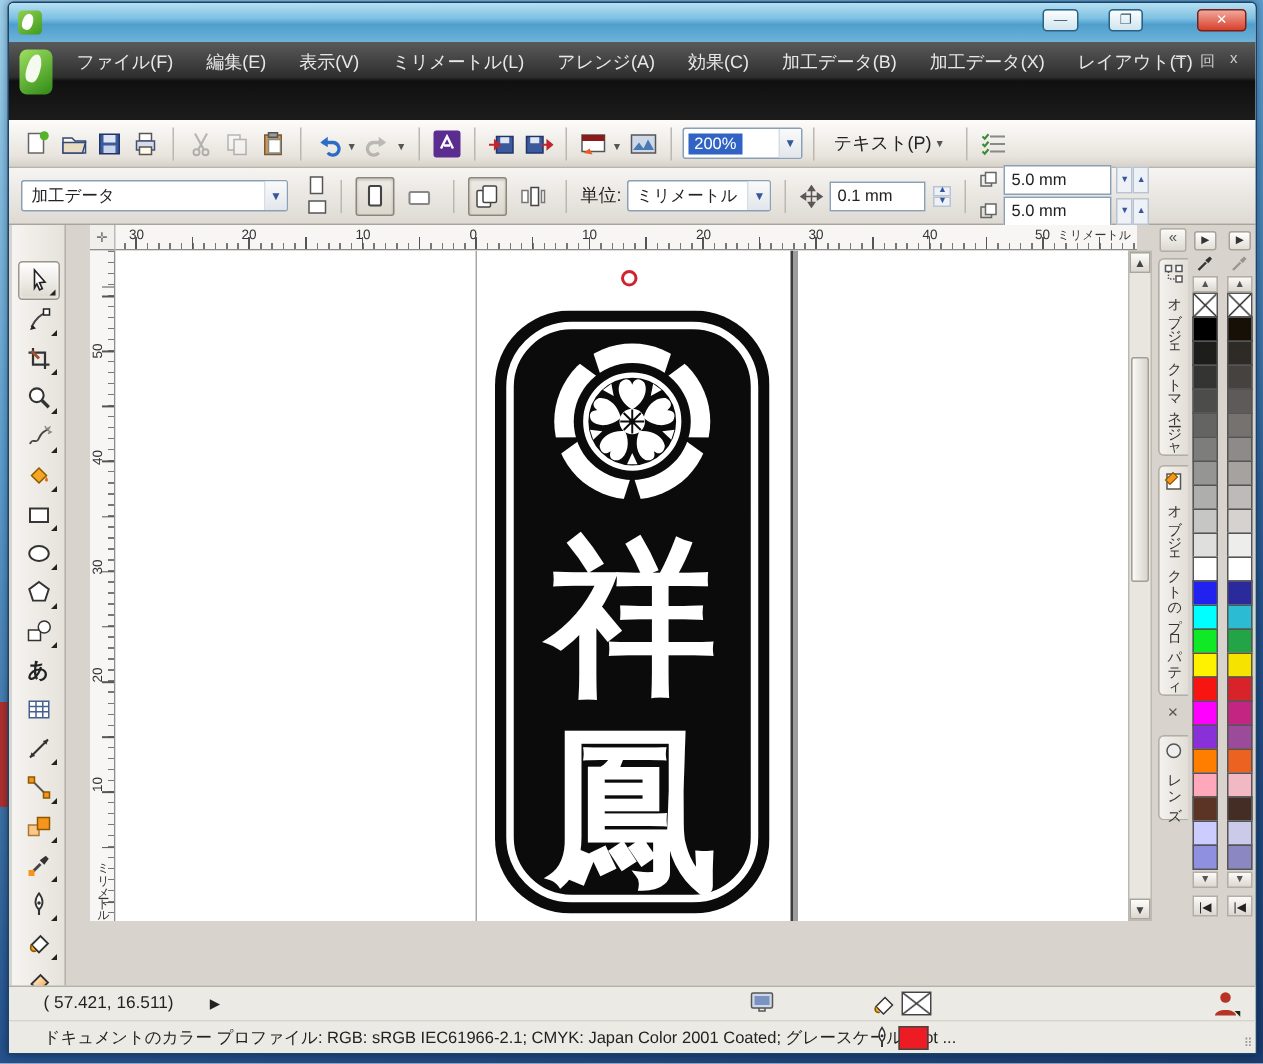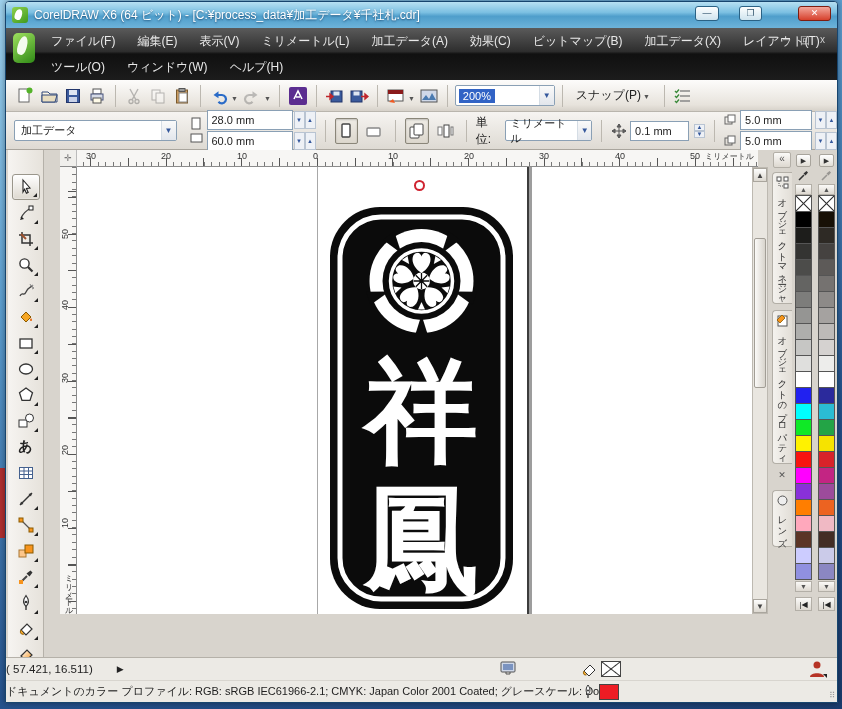--- a/index.html
+++ b/index.html
@@ -46,21 +46,21 @@
     display:flex; align-items:center; padding-left:8px; gap:4px; }
   .sep { width:1px; height:22px; background:#bcb8b0; margin:0 5px; flex:0 0 auto; }
   .ico { width:22px; height:22px; display:flex; align-items:center; justify-content:center; border-radius:2px; flex:0 0 auto; }
   .ico svg { display:block; }
   .dis { opacity:.38; filter:grayscale(1); }
   .dd { font-size:7px; color:#555; margin:6px 1px 0 -1px; }
   .combo { height:21px; background:#fff; border:1px solid #8aa0b5; border-radius:2px;
     display:flex; align-items:center; position:relative; font-size:11px; }
   .combo .arrowbox { margin-left:auto; width:15px; height:100%; display:flex; align-items:center; justify-content:center;
     color:#35589c; font-size:8px; border-left:1px solid #d5dde5; background:linear-gradient(#fafafa,#e2e6ec); }
-  .zoom-combo { width:100px; padding-left:3px;align-items:center; }
+  .zoom-combo { width:80px; padding-left:3px;align-items:center; }
   .zoom-combo .val { background:#3163c5; color:#fff; padding:1px 4px; }
   .snap { display:flex; align-items:center; gap:3px; padding:2px 6px; font-size:12px; color:#222; }
   .field { height:20px; background:#fff; border:1px solid #8aa0b5; display:flex; align-items:center;
     padding:0 4px; font-size:11px; }
   .spin2 { display:flex; flex-direction:column; justify-content:center; width:12px; margin-left:1px; }
   .spin2 span { font-size:6px; line-height:5px; color:#35589c; text-align:center; background:#eef1f6; border:1px solid #b9c4d2; }
   .spinlr { display:flex; margin-left:1px; }
   .spinlr span { font-size:6px; color:#35589c; border:1px solid #b9c4d2; background:#eef1f6; width:11px; height:18px;
     display:flex; align-items:center; justify-content:center; }
   .pbtn { width:26px; height:26px; border:1px solid transparent; border-radius:2px;
@@ -132,66 +132,60 @@
   .pal-up,.pal-down { width:17px; height:11px; font-size:7px; color:#555; text-align:center; line-height:10px;
     background:linear-gradient(#fbfaf8,#ddd8d0); border:1px solid #b3afa7; margin:1px 0; }
   .swatch-col { display:flex; flex-direction:column; }
   .swatch-col .swatch { width:17px; height:17px; border:1px solid #555; margin-top:-1px; }
   .pal-expand { width:17px; height:14px; text-align:center; font-size:8px; color:#222; line-height:13px;
     background:linear-gradient(#fbfaf8,#ddd8d0); border:1px solid #b3afa7; margin-top:4px; }
   .swatch.none { background:
       linear-gradient(to top right,transparent calc(50% - 1px),#333 50%,transparent calc(50% + 1px)),
       linear-gradient(to bottom right,transparent calc(50% - 1px),#333 50%,transparent calc(50% + 1px)),#fff; }
   .statusbar { position:absolute; left:0; top:655px; width:100%; height:45px; background:#eceae5; border-top:1px solid #b5b1a9; z-index:6; }
-  .srow { position:absolute; left:0; width:100%; height:22px; display:flex; align-items:center; padding:0 0; }
+  .srow { position:absolute; left:0; width:100%; height:22px; display:flex; align-items:center; padding:0 23px; }
   .srow1 { top:0; } .srow2 { top:22px; border-top:1px solid #d8d5cf; }
   .coords { font-size:11.5px; } .profile { font-size:11px; white-space:nowrap; overflow:hidden; }
   .status-swatch { width:20px; height:16px; border:1px solid #444; }
   .fo-block { position:absolute; left:575px; display:flex; align-items:center; gap:4px; }
   .person { position:absolute; right:10px; top:2px; width:20px; height:18px; }
   .grip { position:absolute; right:2px; bottom:2px; color:#999; font-size:8px; }
   .winbottom { position:absolute; left:0; top:700px; width:100%; height:2px; background:#4f9ecb; }
 </style>
 </head>
 <body>
 
 <div class="desk-blob"></div>
 
 <div id="window">
 
   <div class="titlebar">
     <div class="app-logo"></div>
-    <div class="title-text">CorelDRAW X6 (64 ビット) - [C:¥process_data¥加工データ¥千社札.cdr]</div>
     <div class="tb-btn tb-min">—</div>
     <div class="tb-btn tb-max">❐</div>
     <div class="tb-btn tb-close">✕</div>
   </div>
 
   <div class="menubar">
     <div class="corel-logo"></div>
     <div class="menurow r1">
       <span class="menu-item">ファイル(F)</span>
       <span class="menu-item">編集(E)</span>
       <span class="menu-item">表示(V)</span>
       <span class="menu-item">ミリメートル(L)</span>
-      <span class="menu-item">加工データ(A)</span>
+      <span class="menu-item">アレンジ(A)</span>
       <span class="menu-item">効果(C)</span>
-      <span class="menu-item">ビットマップ(B)</span>
+      <span class="menu-item">加工データ(B)</span>
       <span class="menu-item">加工データ(X)</span>
       <span class="menu-item">レイアウト(T)</span>
     </div>
     <div class="doc-controls">
       <span>─</span>
       <span>回</span>
       <span>x</span>
-    </div>
-    <div class="menurow r2">
-      <span class="menu-item">ツール(O)</span>
-      <span class="menu-item">ウィンドウ(W)</span>
-      <span class="menu-item">ヘルプ(H)</span>
     </div>
   </div>
 
   <div class="stdbar">
     <div class="ico">
         <svg width="18" height="18">
           <rect x="3" y="2" width="10" height="13" fill="#fff" stroke="#666"></rect>
           <circle cx="13.5" cy="3.5" r="3" fill="#54b32a"></circle>
         </svg>
       </div>
@@ -288,21 +282,21 @@
           <path d="M3 13l4-5 3 4 3-6 4 7z" fill="#4a7ab0"></path>
         </svg>
       </div>
     <div class="sep"></div>
     <div class="combo zoom-combo">
       <span class="val">200%</span>
       <span class="arrowbox">▼</span>
     </div>
     <div class="sep"></div>
     <div class="snap">
-      <span>スナップ(P)</span>
+      <span>テキスト(P)</span>
       <span class="dd" style="margin-top:2px">▼</span>
     </div>
     <div class="sep"></div>
     <div class="ico">
         <svg width="20" height="18">
           <path d="M7 4h10M7 9h10M7 14h10" stroke="#888" stroke-width="1.4"></path>
           <path d="M2 4l1.5 1.5L6 2.5M2 9l1.5 1.5L6 7.5M2 14l1.5 1.5L6 12.5" stroke="#3a8a3a" stroke-width="1.4" fill="none"></path>
         </svg>
       </div>
   </div>
@@ -312,40 +306,20 @@
       <span>加工データ</span>
       <span class="arrowbox">▼</span>
     </div>
     <div style="display:flex;flex-direction:column;gap:1px;margin-left:8px">
       <svg width="14" height="13">
           <rect x="3" y="1" width="8" height="11" fill="#fff" stroke="#555"></rect>
         </svg>
       <svg width="14" height="13">
           <rect x="2" y="3" width="11" height="8" fill="#fff" stroke="#555"></rect>
         </svg>
-    </div>
-    <div style="display:flex;flex-direction:column;gap:1px">
-      <div style="display:flex;align-items:center">
-        <div class="field" style="width:86px">
-            <span>28.0 mm</span>
-          </div>
-        <div class="spinlr">
-            <span>▼</span>
-            <span>▲</span>
-          </div>
-      </div>
-      <div style="display:flex;align-items:center">
-        <div class="field" style="width:86px">
-            <span>60.0 mm</span>
-          </div>
-        <div class="spinlr">
-            <span>▼</span>
-            <span>▲</span>
-          </div>
-      </div>
     </div>
     <div class="sep"></div>
     <div class="pbtn on">
         <svg width="16" height="18">
           <rect x="4" y="2" width="8" height="13" rx="1" fill="#fff" stroke="#444" stroke-width="1.4"></rect>
         </svg>
       </div>
     <div class="pbtn">
         <svg width="18" height="16">
           <rect x="2" y="5" width="13" height="8" rx="1" fill="#fff" stroke="#888" stroke-width="1.4"></rect>

